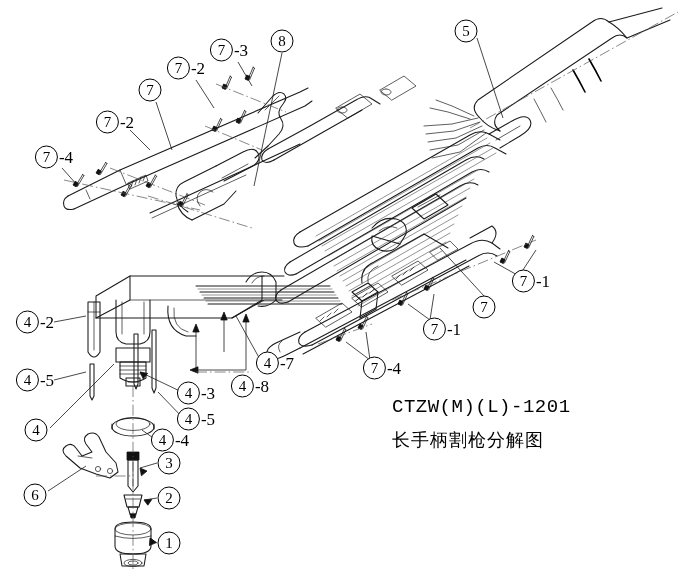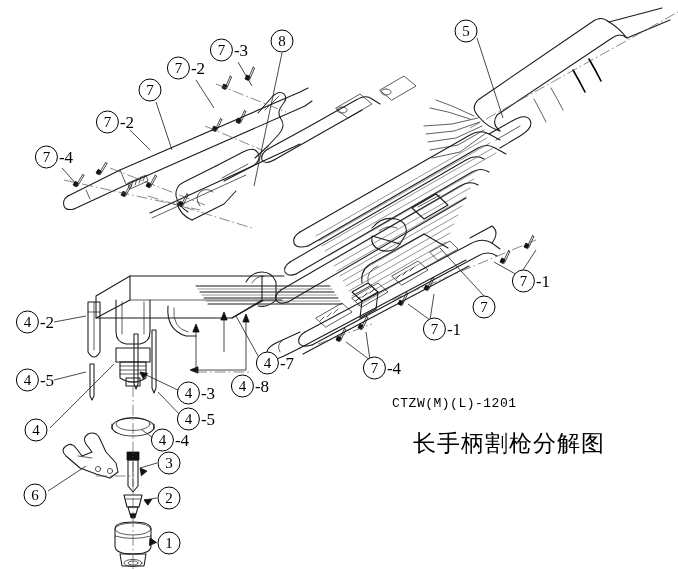--- a/index.html
+++ b/index.html
@@ -23,26 +23,26 @@
   .callout .bub{
     width:23px;height:23px;border:1.4px solid #000;border-radius:50%;
     display:flex;align-items:center;justify-content:center;
     font-size:15px;background:#fff;box-sizing:border-box;
   }
   .callout .suf{font-size:17px;margin-left:1px;letter-spacing:0;}
 
   #title{
     position:absolute;left:392px;top:396px;
     font-family:"Liberation Mono","DejaVu Sans Mono",monospace;
-    font-size:13px;letter-spacing:0.5px;white-space:nowrap;
+    font-size:19px;letter-spacing:0.5px;white-space:nowrap;
   }
   #subtitle{
-    position:absolute;left:413px;top:428px;
+    position:absolute;left:392px;top:428px;
     font-family:Liberation Mono, monospace;
-    font-size:23px;letter-spacing:1px;white-space:nowrap;
+    font-size:18px;letter-spacing:1px;white-space:nowrap;
   }
 </style>
 </head>
 <body>
 
 <div id="sheet">
 
 <svg id="art" viewBox="0 0 678 569">
   <defs>
     <style>

